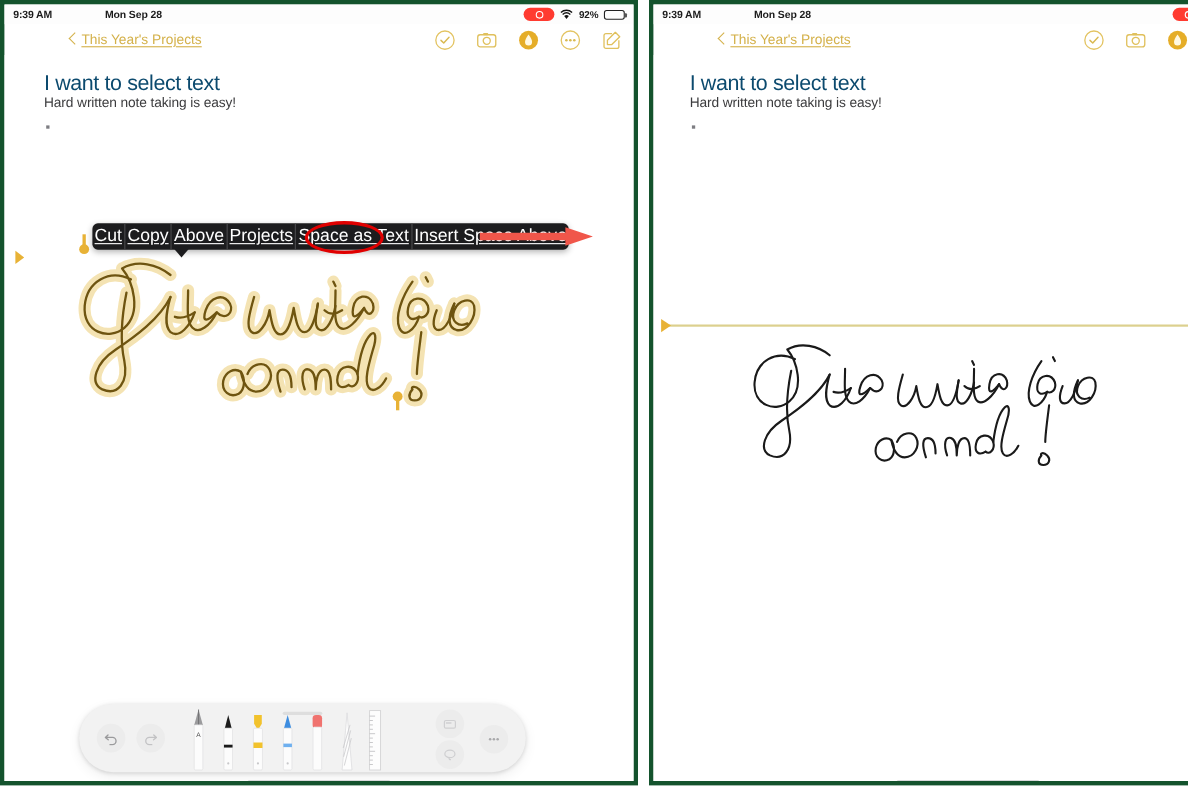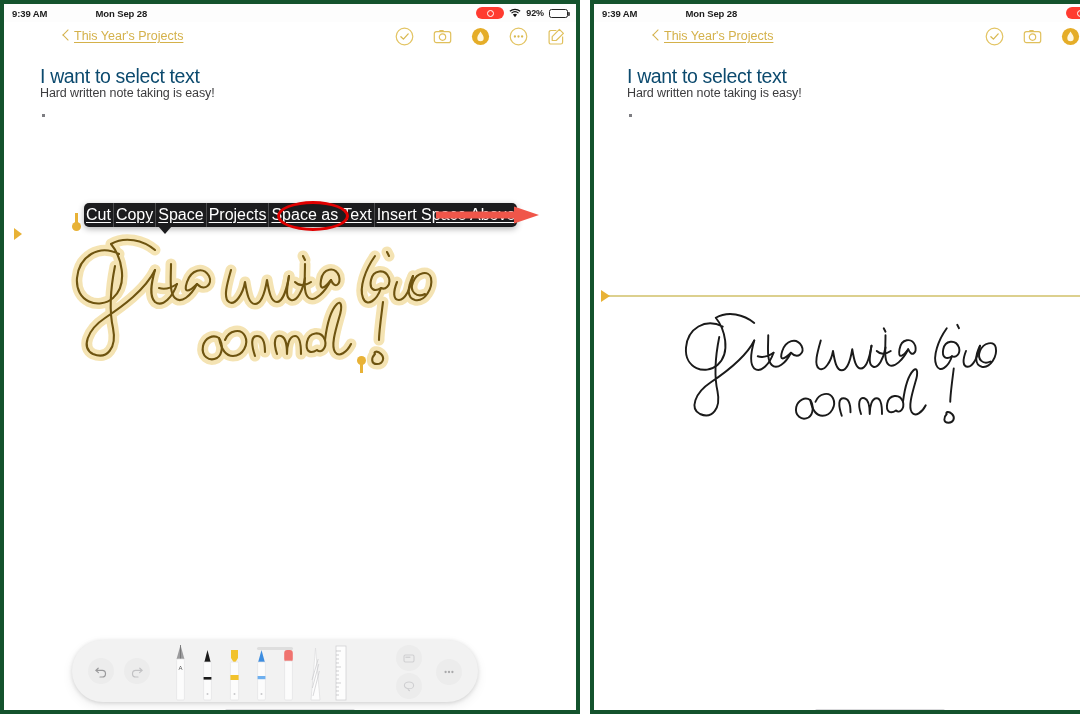--- a/index.html
+++ b/index.html
@@ -380,21 +380,21 @@
           <path d="M258 124 C252 128 246 126 248 116 C250 106 262 104 266 114 C268 122 262 128 258 124"></path>
           <path d="M266 114 C268 98 272 84 278 78 C282 74 284 80 280 92 C276 106 272 120 276 126 C280 132 288 126 292 118"></path>
           <path d="M324 76 C322 92 320 106 320 114"></path>
           <path d="M316 128 C312 132 312 138 318 138 C324 138 326 132 322 128 C318 124 314 126 316 128"></path>
         </g>
       </svg>
 
       <div class="ctx-menu">
         <div class="ctx-item">Cut</div>
         <div class="ctx-item">Copy</div>
-        <div class="ctx-item">Space</div>
+        <div class="ctx-item">Above</div>
         <div class="ctx-item">Projects</div>
         <div class="ctx-item">Space as Text</div>
         <div class="ctx-item">Insert Space Above</div>
       </div>
       <div class="ctx-caret"></div>
       <div class="ctx-circle"></div>
 
       <div class="arrow-wrap">
         <svg width="104" height="18" viewBox="0 0 104 18">
           <path d="M0 9 L84 9" stroke="#f0564a" stroke-width="7" stroke-linecap="butt"></path>

